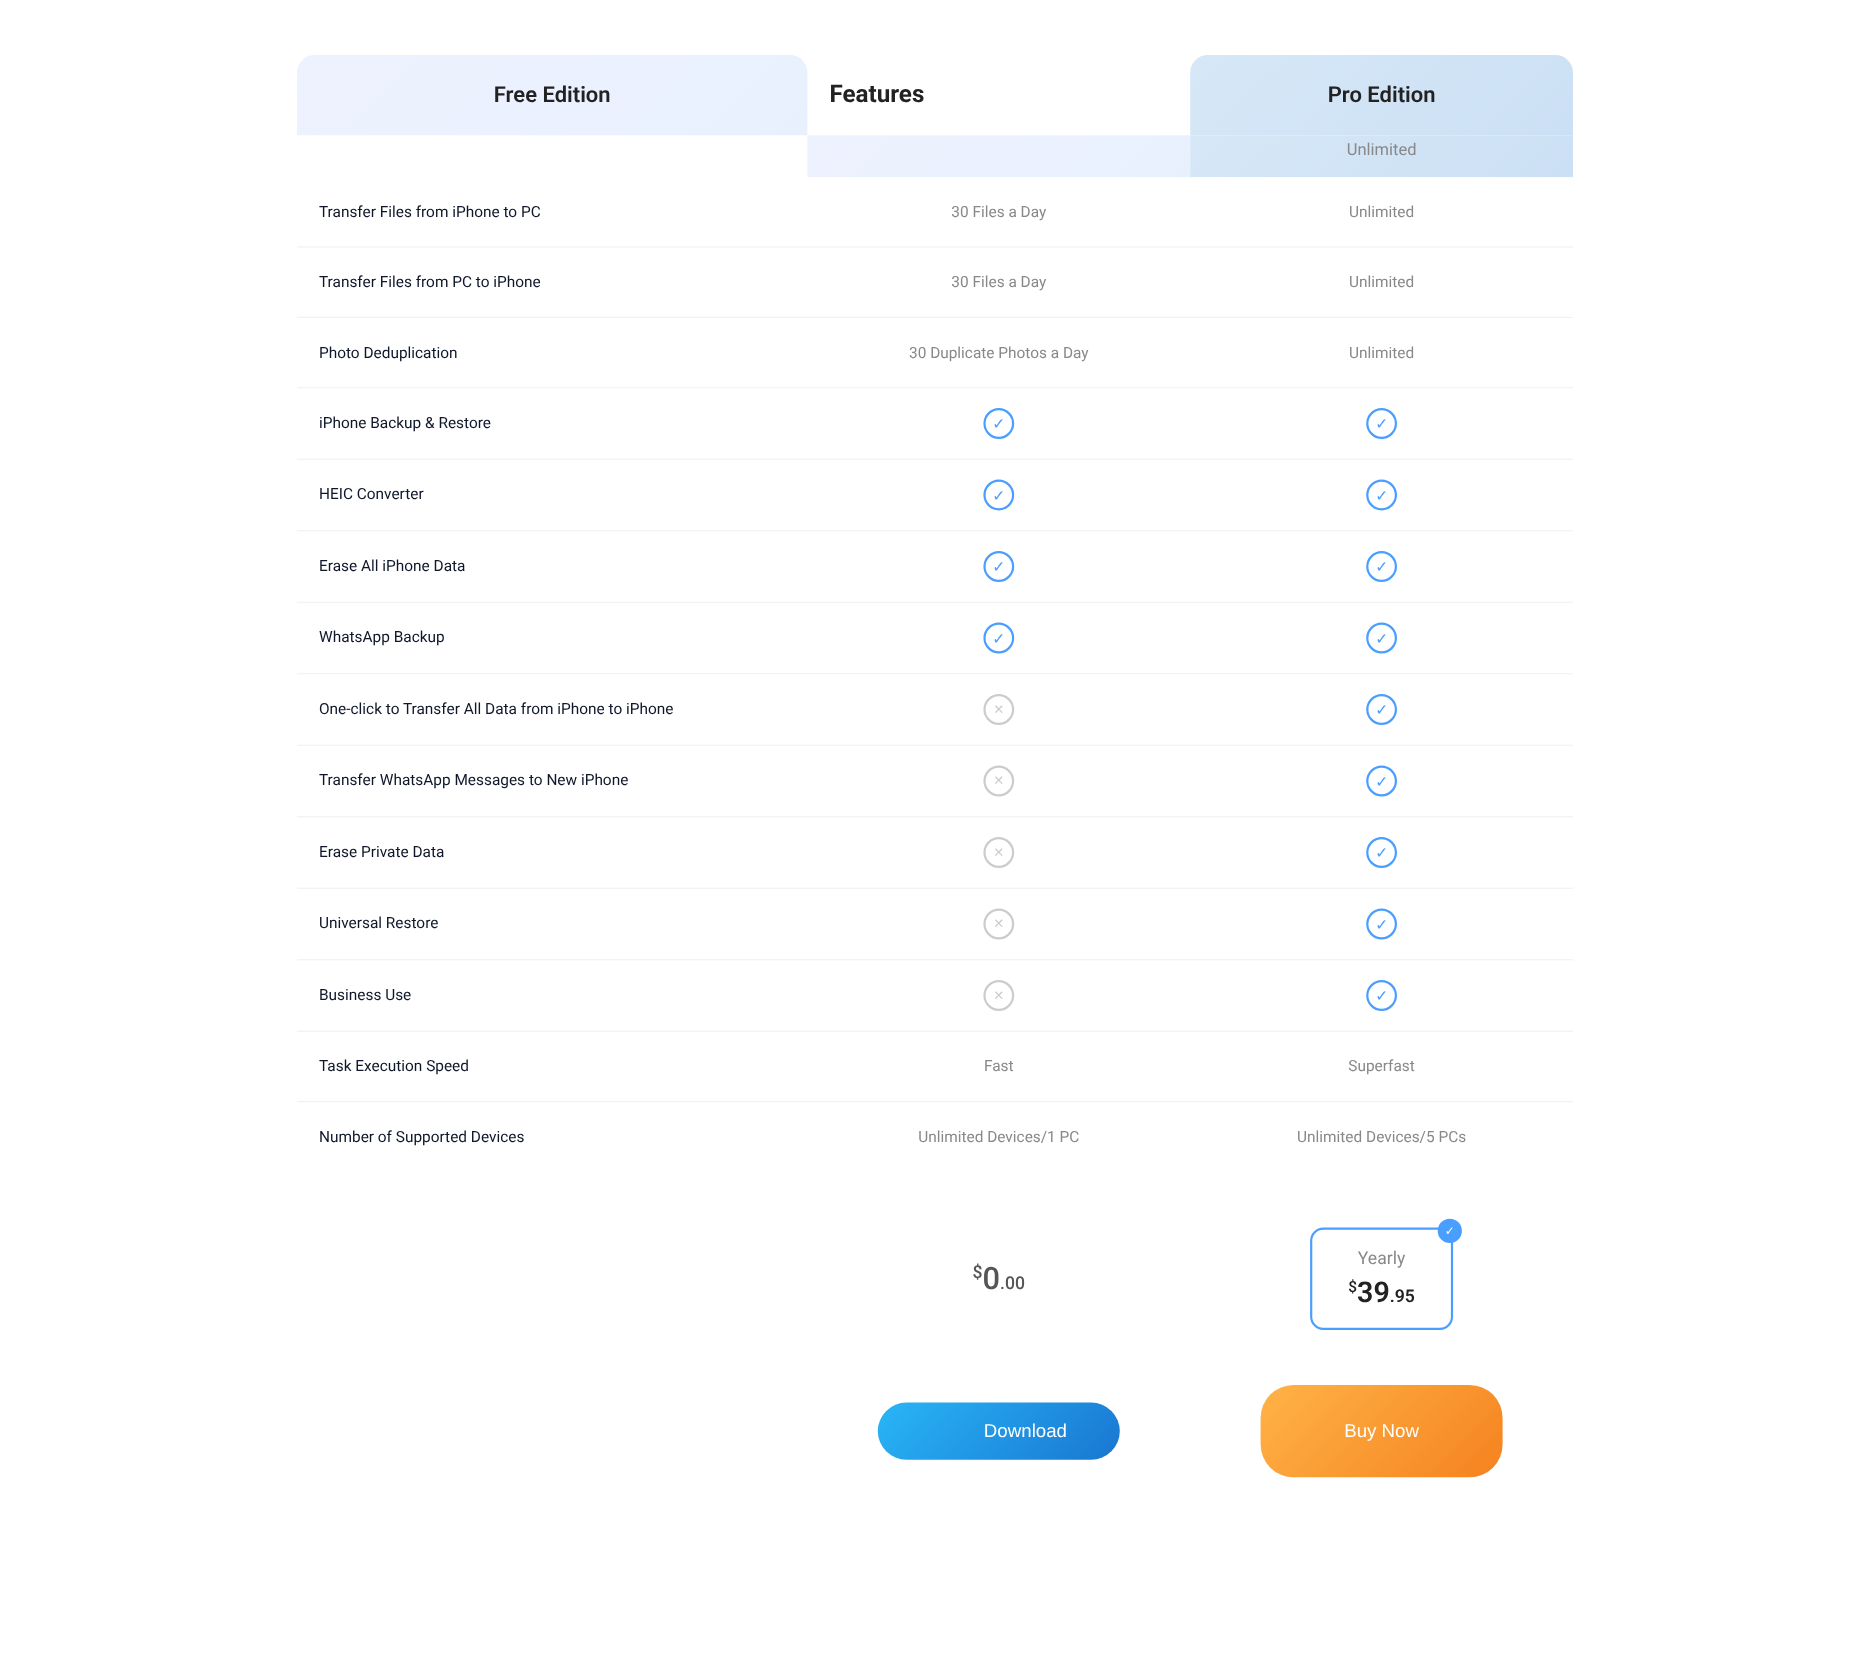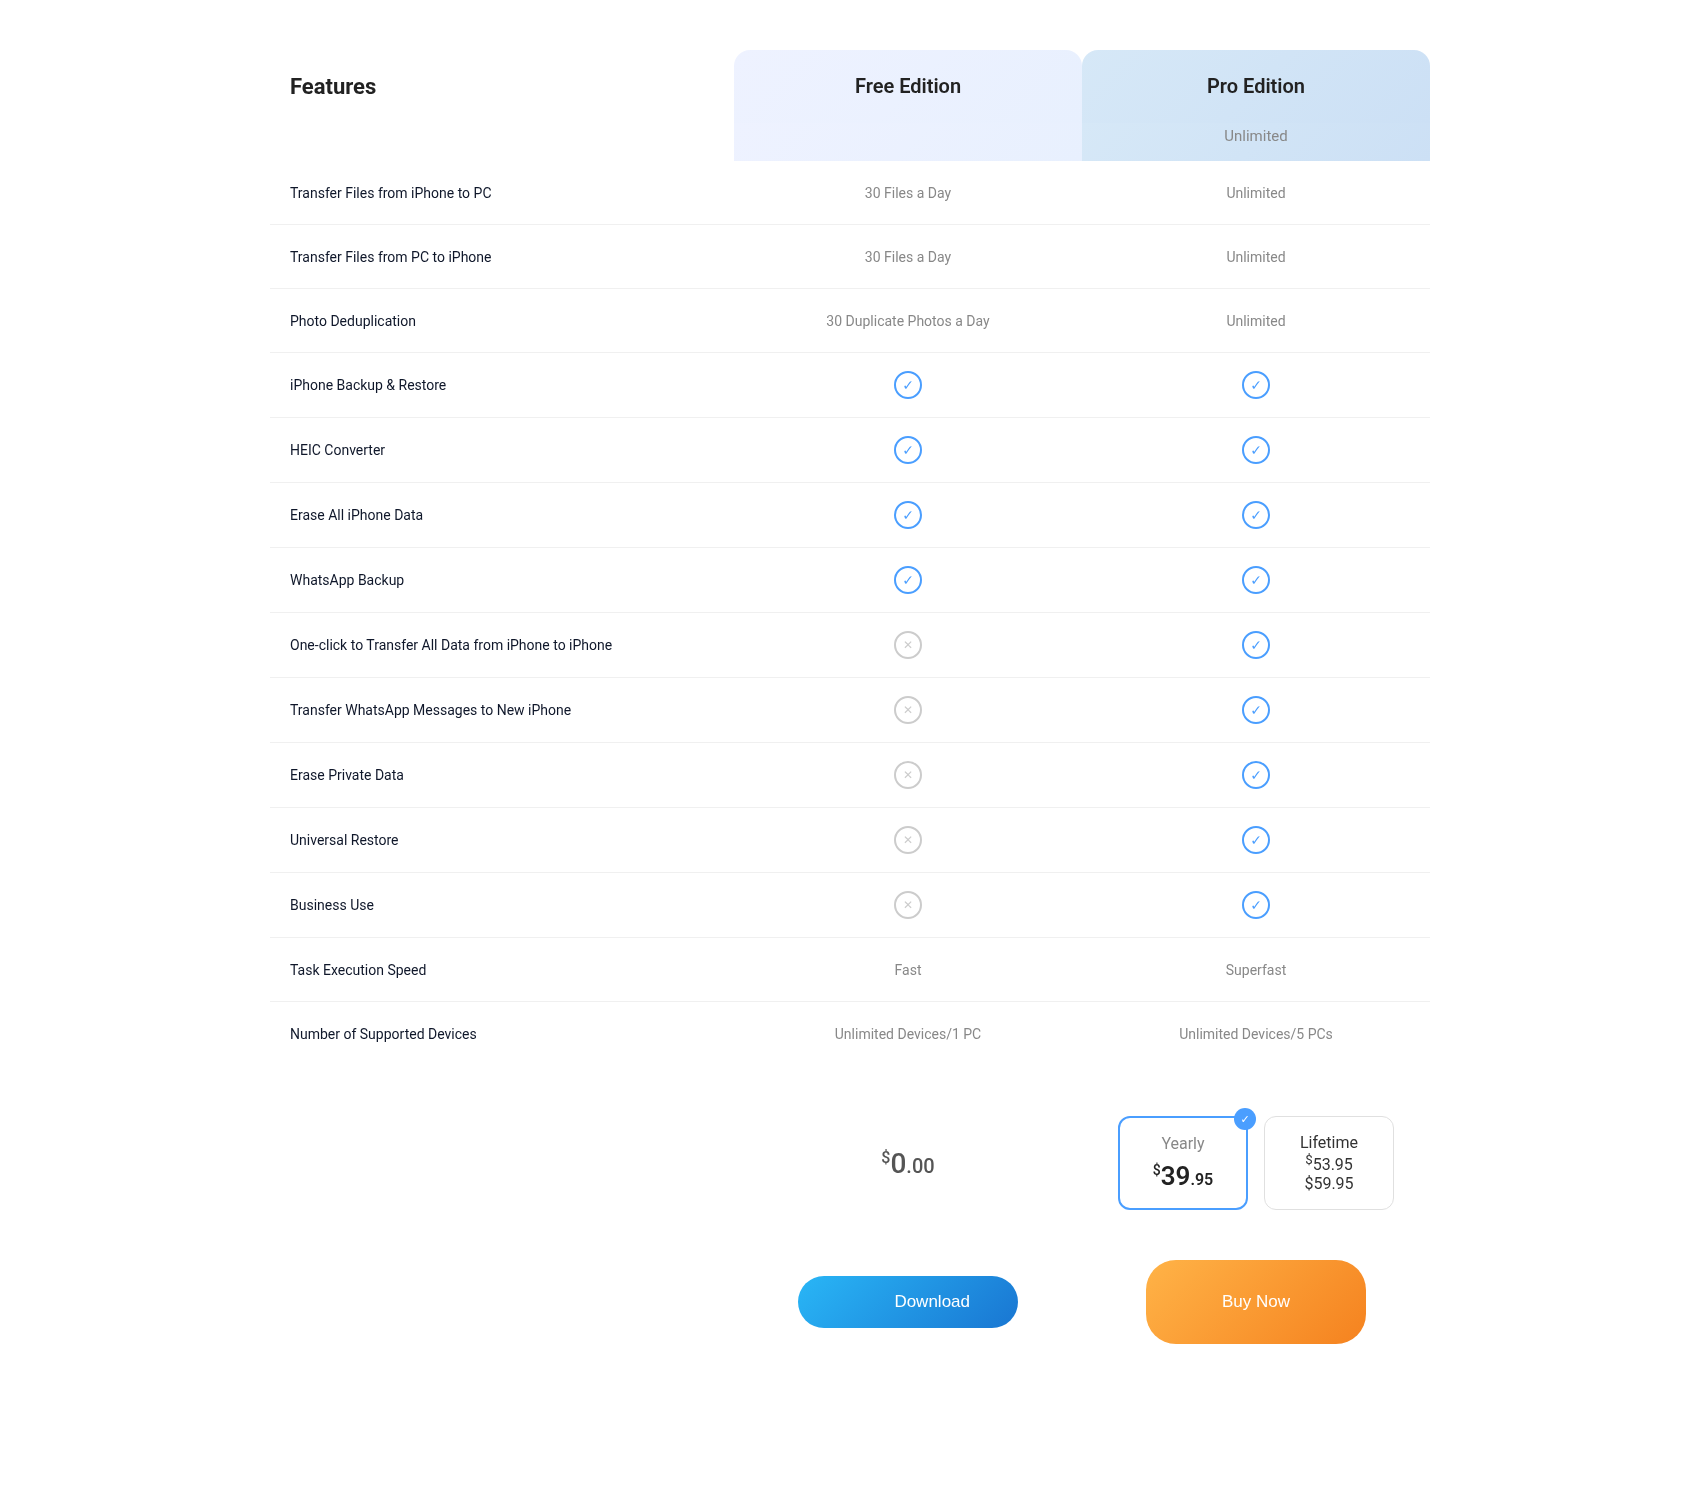--- a/index.html
+++ b/index.html
@@ -142,21 +142,21 @@
       color: #555;
       font-weight: 500;
     }
 
     .price-display sup {
       font-size: 16px;
       vertical-align: super;
     }
 
     .price-display .cents {
-      font-size: 20px;
+      font-size: 16px;
     }
 
     .pricing-pro {
       display: flex;
       justify-content: center;
       gap: 16px;
       padding: 20px;
     }
 
     .price-card {
@@ -259,22 +259,22 @@
       justify-content: center;
       align-items: center;
     }
   </style>
 </head>
 <body>
 
 <div style="max-width: 1160px; margin: 30px auto;">
 
   <div class="header-row">
+    <div class="header-cell free-header">Free Edition</div>
     <div class="header-cell features-header">Features</div>
-    <div class="header-cell free-header">Free Edition</div>
     <div class="header-cell pro-header">Pro Edition</div>
   </div>
 
   <div class="subheader-row">
     <div class="subheader-cell"></div>
     <div class="subheader-cell free-sub"></div>
     <div class="subheader-cell pro-sub">Unlimited</div>
   </div>
 
   <div id="features-container">
@@ -358,27 +358,20 @@
       </div>
     </div>
     <div class="pricing-pro">
       <div class="price-card selected">
         <div class="selected-check">✓</div>
         <div class="period-label">Yearly</div>
         <div class="amount">
           <sup>$</sup><span>39</span><span class="cents">.95</span>
         </div>
       </div>
-      <div class="price-card-lifetime">
-        <div class="period-label">Lifetime</div>
-        <div class="amount">
-          <sup>$</sup><span>53</span><span class="cents">.95</span>
-        </div>
-        <div class="original-price">$59.95</div>
-      </div>
     </div>
   </div>
 
   <div class="buttons-row">
     <div></div>
     <div class="btn-area">
       <button class="btn-download">Download</button>
     </div>
     <div class="btn-area">
       <button class="btn-buy">Buy Now</button>

